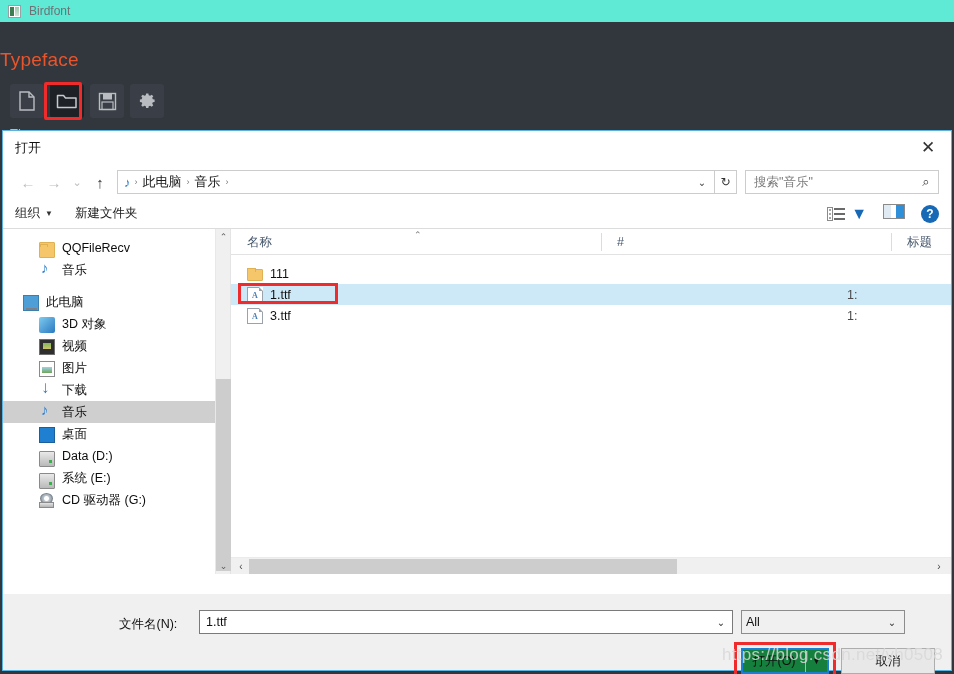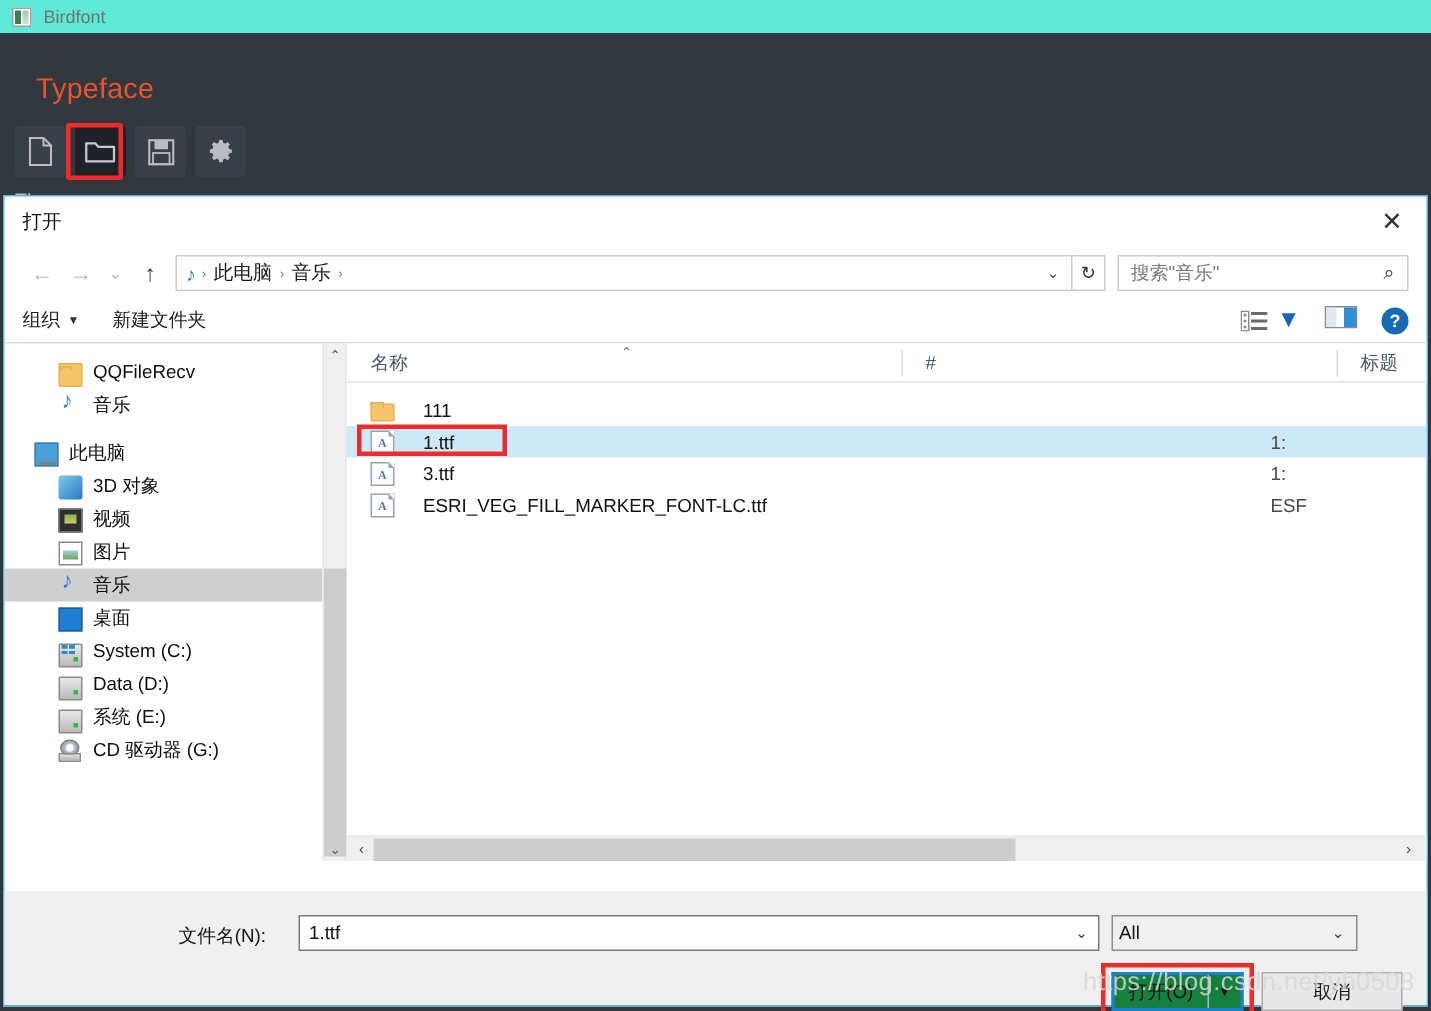--- a/index.html
+++ b/index.html
@@ -20,21 +20,21 @@
   #app-titlebar .tb-icon { width:13px; height:13px; margin-right:8px; position:relative;
     border:1px solid #9aa0a6; background:#ffffff; }
   #app-titlebar .tb-icon::before { content:""; position:absolute; left:1px; top:1px; width:4px; height:9px; background:#3d7d52; }
   #app-titlebar .tb-icon::after { content:""; position:absolute; left:6px; top:1px; width:4px; height:9px;
     background:linear-gradient(#9ec9ae,#cfe3d6); }
   #app-titlebar .tb-title { font-size:12px; color:#6e7276; }
 
   #app-body { position:absolute; left:0; top:22px; width:954px; height:652px; background:#32363d; }
 
   #typeface-title {
-    position:absolute; left:24px; top:27px; font-size:19px; color:#e8552d;
+    position:absolute; left:0; top:27px; font-size:19px; color:#e8552d;
     letter-spacing:.2px;
   }
 
   #toolbar { position:absolute; left:10px; top:62px; display:flex; gap:6px; }
   .tbtn {
     width:34px; height:34px; background:#3a3f47; border-radius:3px;
     display:flex; align-items:center; justify-content:center;
   }
   .tbtn svg { display:block; }
   .tbtn.sel { background:#1e2227; }
@@ -118,21 +118,21 @@
 
   
   #list-wrap { flex:1; display:flex; flex-direction:column; min-width:0; }
   #col-head { height:26px; flex:none; display:flex; align-items:center; border-bottom:1px solid #e2e2e2;
     position:relative; background:#fff; }
   .colh { font-size:12.5px; color:#45566b; padding-left:16px; position:relative; height:26px; line-height:26px; }
   .colh.divider::before { content:""; position:absolute; left:0; top:4px; width:1px; height:18px; background:#dcdcdc; }
   #sort-caret { position:absolute; left:183px; top:1px; font-size:9px; color:#777; }
 
   #rows { flex:1; min-height:0; overflow:hidden; padding-top:8px; position:relative; }
-  .row { height:21px; display:flex; align-items:center; font-size:12.5px; color:#111; position:relative;gap:12px;}
+  .row { height:21px; display:flex; align-items:center; font-size:12.5px; color:#111; position:relative;}
   .row.sel { background:#cde8f7; }
   .row .ficon { width:16px; height:16px; margin:0 7px 0 16px; flex:none; position:relative; }
   .row .meta { position:absolute; color:#4a4a4a; }
   .row .meta.c1 { left:616px; }
 
   #redbox-file { position:absolute; left:7px; top:28px; width:100px; height:21px;
     border:3px solid #ef2b2b; pointer-events:none; z-index:5; }
 
   #hscroll { height:17px; flex:none; background:#f0f0f0; position:relative; border-top:1px solid #ebebeb;}
   #hscroll .harr { position:absolute; top:0; width:16px; height:17px; text-align:center; line-height:17px;
@@ -349,31 +349,31 @@
           <span class="lbl">3D 对象</span>
         </div>
         <div class="titem" style="padding-left:36px">
           <span class="ico ic-video"></span>
           <span class="lbl">视频</span>
         </div>
         <div class="titem" style="padding-left:36px">
           <span class="ico ic-pic"></span>
           <span class="lbl">图片</span>
         </div>
+        <div class="titem" style="padding-left:36px">
+          <span class="ico ic-dl"></span>
+          <span class="lbl">下载</span>
+        </div>
         <div class="titem sel" style="padding-left:36px">
           <span class="ico ic-note"></span>
           <span class="lbl">音乐</span>
         </div>
         <div class="titem" style="padding-left:36px">
           <span class="ico ic-desk"></span>
           <span class="lbl">桌面</span>
-        </div>
-        <div class="titem" style="padding-left:36px">
-          <span class="ico ic-sysdrive win"></span>
-          <span class="lbl">System (C:)</span>
         </div>
         <div class="titem" style="padding-left:36px">
           <span class="ico ic-sysdrive"></span>
           <span class="lbl">Data (D:)</span>
         </div>
         <div class="titem" style="padding-left:36px">
           <span class="ico ic-sysdrive"></span>
           <span class="lbl">系统 (E:)</span>
         </div>
         <div class="titem" style="padding-left:36px">
@@ -407,25 +407,20 @@
         <div class="row sel">
           <span class="ficon font"></span>
           <span>1.ttf</span>
           <span class="meta c1">1:</span>
         </div>
         <div class="row">
           <span class="ficon font"></span>
           <span>3.ttf</span>
           <span class="meta c1">1:</span>
         </div>
-        <div class="row">
-          <span class="ficon font"></span>
-          <span>ESRI_VEG_FILL_MARKER_FONT-LC.ttf</span>
-          <span class="meta c1">ESF</span>
-        </div>
         <div id="redbox-file"></div>
       </div>
 
       <div id="hscroll">
         <div class="harr l">‹</div>
         <div id="h-thumb"></div>
         <div class="harr r">›</div>
       </div>
     </div>
   </div>

